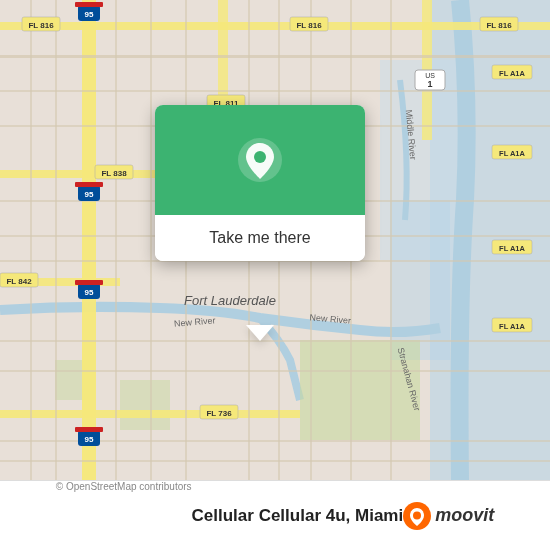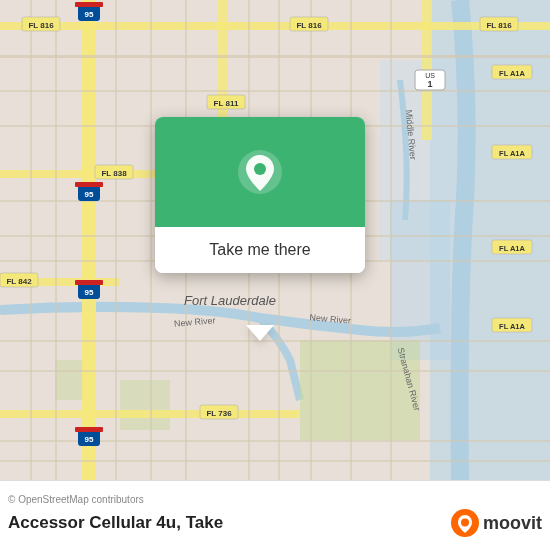--- a/index.html
+++ b/index.html
@@ -31,21 +31,20 @@
       top: 105px;
       left: 155px;
       width: 210px;
       background: white;
       border-radius: 8px;
       box-shadow: 0 4px 16px rgba(0,0,0,0.3);
       display: flex;
       flex-direction: column;
       align-items: center;
       overflow: hidden;
-      margin-top: 12px;
     }
 
     #popup-green-area {
       background-color: #3cb371;
       width: 100%;
       height: 110px;
       display: flex;
       align-items: center;
       justify-content: center;
     }
@@ -81,23 +80,23 @@
       filter: drop-shadow(0 4px 4px rgba(0,0,0,0.15));
     }
 
     
     #bottom-bar {
       width: 550px;
       height: 70px;
       background: white;
       border-top: 1px solid #ddd;
       display: flex;
-      flex-direction: column;
+      flex-direction: row;
       justify-content: center;
-      padding: 0 8px;
+      padding: 0 28px;
     }
 
     #attribution {
       font-size: 10px;
       color: #888;
       margin-bottom: 4px;
     }
 
     #bottom-row {
       display: flex;
@@ -108,20 +107,21 @@
     #business-name {
       font-size: 17px;
       font-weight: 600;
       color: #222;
     }
 
     #moovit-logo {
       display: flex;
       align-items: center;
       gap: 4px;
+      font-style: italic;
     }
 
     #moovit-icon {
       width: 28px;
       height: 28px;
     }
 
     #moovit-text {
       font-size: 18px;
       font-weight: 700;
@@ -265,21 +265,21 @@
     <button id="popup-button">Take me there</button>
   </div>
 
   
   <div id="popup-tail"></div>
 </div>
 
 <div id="bottom-bar">
   <div id="attribution">© OpenStreetMap contributors</div>
   <div id="bottom-row">
-    <span id="business-name">Accessor Cellular 4u, Take</span>
+    <span id="business-name">Cellular Cellular 4u, Miami</span>
     <div id="moovit-logo">
       <svg id="moovit-icon" viewBox="0 0 28 28" xmlns="http://www.w3.org/2000/svg">
         <circle cx="14" cy="14" r="14" fill="#ff6600"></circle>
         <path d="M14 6 C10 6 7 9.5 7 13.5 C7 18.5 14 24 14 24 C14 24 21 18.5 21 13.5 C21 9.5 18 6 14 6 Z" fill="white"></path>
         <circle cx="14" cy="13.5" r="4" fill="#ff6600"></circle>
       </svg>
       <span id="moovit-text">moovit</span>
     </div>
   </div>
 </div>

